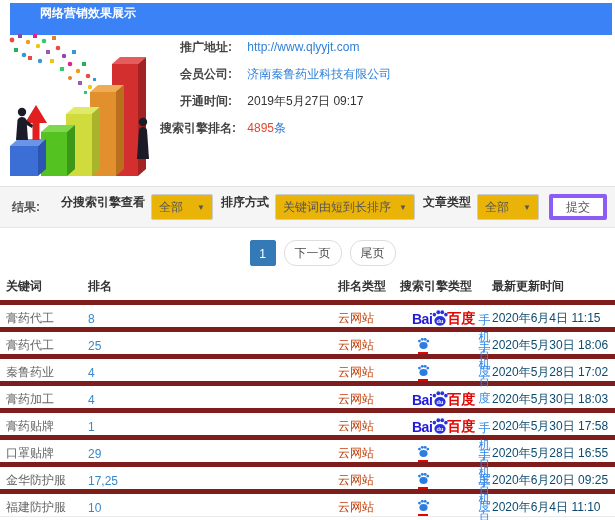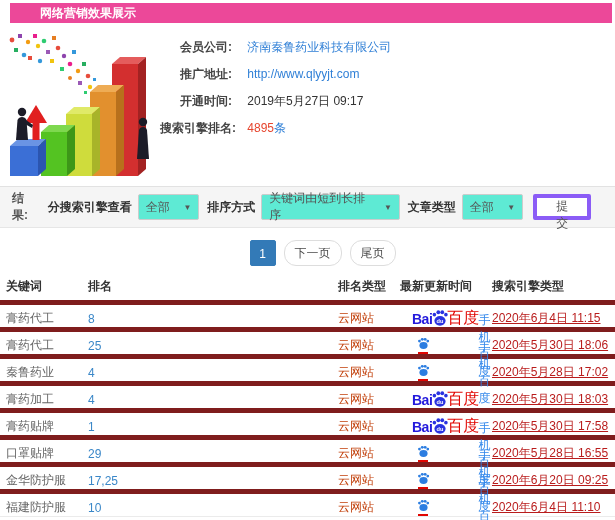--- a/index.html
+++ b/index.html
@@ -1,43 +1,43 @@
 <!DOCTYPE html>
 <html><head>
 <meta charset="utf-8">
 <style>
   * { margin:0; padding:0; box-sizing:border-box; }
   html,body { width:615px; height:520px; background:#fff; overflow:hidden;
     font-family:"Liberation Sans","DejaVu Sans",sans-serif; font-size:12px; color:#555; }
   .page { position:relative; width:615px; height:520px; background:#fff; }
 
   
-  .titlebar { position:absolute; top:3px; left:10px; right:3px; height:20px;
-    background:#ec4899; color:#fff; font-weight:bold; line-height:20px;
+  .titlebar { position:absolute; top:3px; left:10px; right:3px; height:32px;
+    background:#3b82f6; color:#fff; font-weight:bold; line-height:20px;
     padding-left:30px; font-size:12px; }
 
   
   .chart-illu { position:absolute; left:0; top:26px; width:170px; height:156px; }
   .info-list { position:absolute; left:160px; top:34px; width:450px; }
   .info-row { height:27px; line-height:27px; white-space:nowrap; }
   .info-label { display:inline-block; width:72px; text-align:right; font-weight:bold; color:#444; }
   .info-value { margin-left:12px; color:#333; }
   .link { color:#2f7fd6; text-decoration:none; cursor:pointer; }
   .count-red { color:#e6452e; }
   .count-unit { color:#2f7fd6; }
 
   
   .filterbar { position:absolute; top:186px; left:0; width:615px; height:42px;
     background:#f5f5f5; border-top:1px solid #e2e2e2; border-bottom:1px solid #e6e6e6;
     display:flex; align-items:center; }
   .result-label { margin-left:12px; font-weight:bold; color:#555; }
-  .filter-group { margin-left:auto; margin-right:24px; display:flex; align-items:center; }
+  .filter-group { margin-left:auto; margin-right:8px; display:flex; }
   .f-label { font-weight:bold; color:#333; margin:0 6px 0 8px; white-space:nowrap; }
   .select { display:inline-flex; align-items:center; justify-content:space-between;
-    height:26px; border:1px solid #ccc; border-radius:2px; background:#5eead4;
+    height:26px; border:1px solid #ccc; border-radius:2px; background:#eab308;
     padding:0 7px; color:#555; cursor:pointer; }
   .select .caret { font-size:8px; color:#555; margin-left:8px; }
   .sel-engine { width:62px; } .sel-sort { width:140px; } .sel-article { width:62px; }
   .btn-submit { height:26px; margin-left:10px; padding:0 13px; border:4px solid #8b5cf6;
     border-radius:2px; background:#fff; color:#555; font-size:12px; cursor:pointer; }
 
   
   .pagination { position:absolute; top:240px; left:0; width:615px;
     display:flex; justify-content:center; align-items:center; }
   .pagination { padding-left:30px; }
@@ -48,31 +48,31 @@
 
   
   .table { position:absolute; top:272px; left:0; width:615px; }
   .thead, .trow { display:grid; grid-template-columns:82px 250px 62px 92px 1fr;
     align-items:center; padding-left:6px; }
   .thead { height:28px; font-weight:bold; color:#333; }
   .trow { height:27px; border-top:5px solid #7f1d1d; background:#fff; }
   .c-kw { color:#666; }
   .c-rank { color:#3a87c8; cursor:pointer; }
   .c-type { color:#c2410c; }
-  .c-time { color:#b91c1c;text-decoration:underline; }
+  .c-time { color:#0c4a6e; }
   .c-engine { display:flex; align-items:center; height:27px; }
 
   
   .logo-baidu, .logo-mobile { display:none; align-items:center;text-align:center; }
   .c-engine.baidu .logo-baidu { display:inline-flex; }
   .c-engine.mobile .logo-mobile { display:inline-flex; }
   .logo-baidu { margin-left:12px; }
   .logo-baidu .bai { color:#2319dc; font-weight:bold; font-size:14px; letter-spacing:-0.5px; }
   .logo-baidu .paw-big { width:18px; height:18px; margin:0 0 2px -1px; }
-  .logo-baidu .du { color:#e10602; font-weight:normal; font-size:16px; margin-left:-2px; }
+  .logo-baidu .du { color:#e10602; font-weight:bold; font-size:14px; margin-left:-2px; }
   .logo-mobile { margin-left:16px;gap:40px; }
   .m-paw-wrap { position:relative; width:15px; height:17px; }
   .m-paw-wrap svg { width:15px; height:13px; }
   .m-underline { position:absolute; left:2px; bottom:0; width:10px; height:2px; background:#e10602; }
   .logo-mobile .mlabel { color:#3388eb; margin-left:6px; }
 
   .table-endline { border-top:1px solid #ebebeb; height:0; }
 </style>
 </head>
 <body>
@@ -151,26 +151,26 @@
     </g>
 
     <g fill="#1c1c28">
       <circle cx="143" cy="96" r="4.2"></circle>
       <path d="M137,133 L139,104 C140,100 146,100 147,104 L149,133 Z"></path>
     </g>
   </svg>
 
   <div class="info-list">
     <div class="info-row">
+      <span class="info-label">推广地址:</span>
+      <a class="info-value link">http://www.qlyyjt.com</a>
+    </div>
+    <div class="info-row">
       <span class="info-label">会员公司:</span>
       <a class="info-value link">济南秦鲁药业科技有限公司</a>
-    </div>
-    <div class="info-row">
-      <span class="info-label">推广地址:</span>
-      <a class="info-value link">http://www.qlyyjt.com</a>
     </div>
     <div class="info-row">
       <span class="info-label">开通时间:</span>
       <span class="info-value">2019年5月27日 09:17</span>
     </div>
     <div class="info-row">
       <span class="info-label">搜索引擎排名:</span>
       <span class="info-value">
         <span class="count-red">4895</span><span class="count-unit">条</span>
       </span>
@@ -203,22 +203,22 @@
     <span class="page-num">1</span>
     <span class="page-btn">下一页</span>
     <span class="page-btn">尾页</span>
   </div>
 
   <div class="table">
     <div class="thead">
       <span>关键词</span>
       <span>排名</span>
       <span>排名类型</span>
+      <span>搜索引擎类型</span>
       <span>最新更新时间</span>
-      <span>搜索引擎类型</span>
     </div>
     <div>
   <div class="trow">
     <span class="c-kw">膏药代工</span>
     <span class="c-rank">8</span>
     <span class="c-type">云网站</span>
     <span class="c-engine baidu">
       <span class="logo-baidu">
         <span class="bai">Bai</span>
         <svg class="paw-big" viewBox="0 0 32 32">

